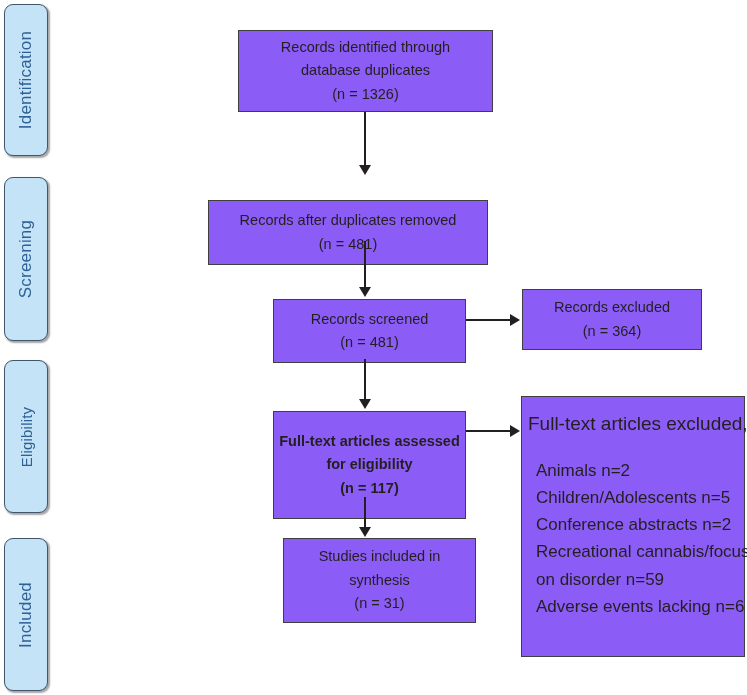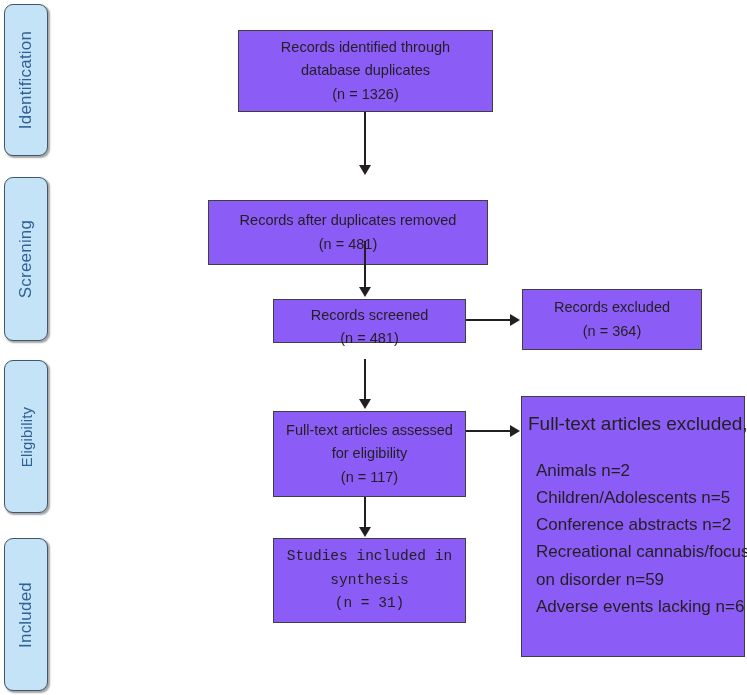--- a/index.html
+++ b/index.html
@@ -58,24 +58,24 @@
     text-align: center;
     color: #231f20;
     font-size: 14.5px;
     line-height: 1.62;
     padding: 4px 8px;
   }
   .node .line { display: block; white-space: nowrap; }
 
   #node-identified  { left: 238px; top: 30px;  width: 255px; height: 82px; }
   #node-duplicates  { left: 208px; top: 176px; width: 280px; height: 65px; margin-top: 24px; }
-  #node-screened    { left: 273px; top: 299px; width: 193px; height: 44px; justify-content: space-between; }
+  #node-screened    { left: 273px; top: 299px; width: 193px; height: 64px; }
   #node-excluded    { left: 522px; top: 289px; width: 180px; height: 61px; }
-  #node-fulltext    { left: 273px; top: 411px; width: 193px; height: 86px; }
-  #node-included    { left: 273px; top: 538px; width: 193px; height: 85px; font-family: Liberation Mono, monospace; }
+  #node-fulltext    { left: 273px; top: 411px; width: 193px; height: 108px; font-weight: bold; }
+  #node-included    { left: 283px; top: 538px; width: 193px; height: 85px; }
 
   
   #node-reasons {
     left: 521px; top: 396px; width: 224px; height: 261px;
     display: block;
     padding: 12px 0 0 0;
     justify-content: flex-start;
   }
   #node-reasons .reasons-head {
     text-align: center;

